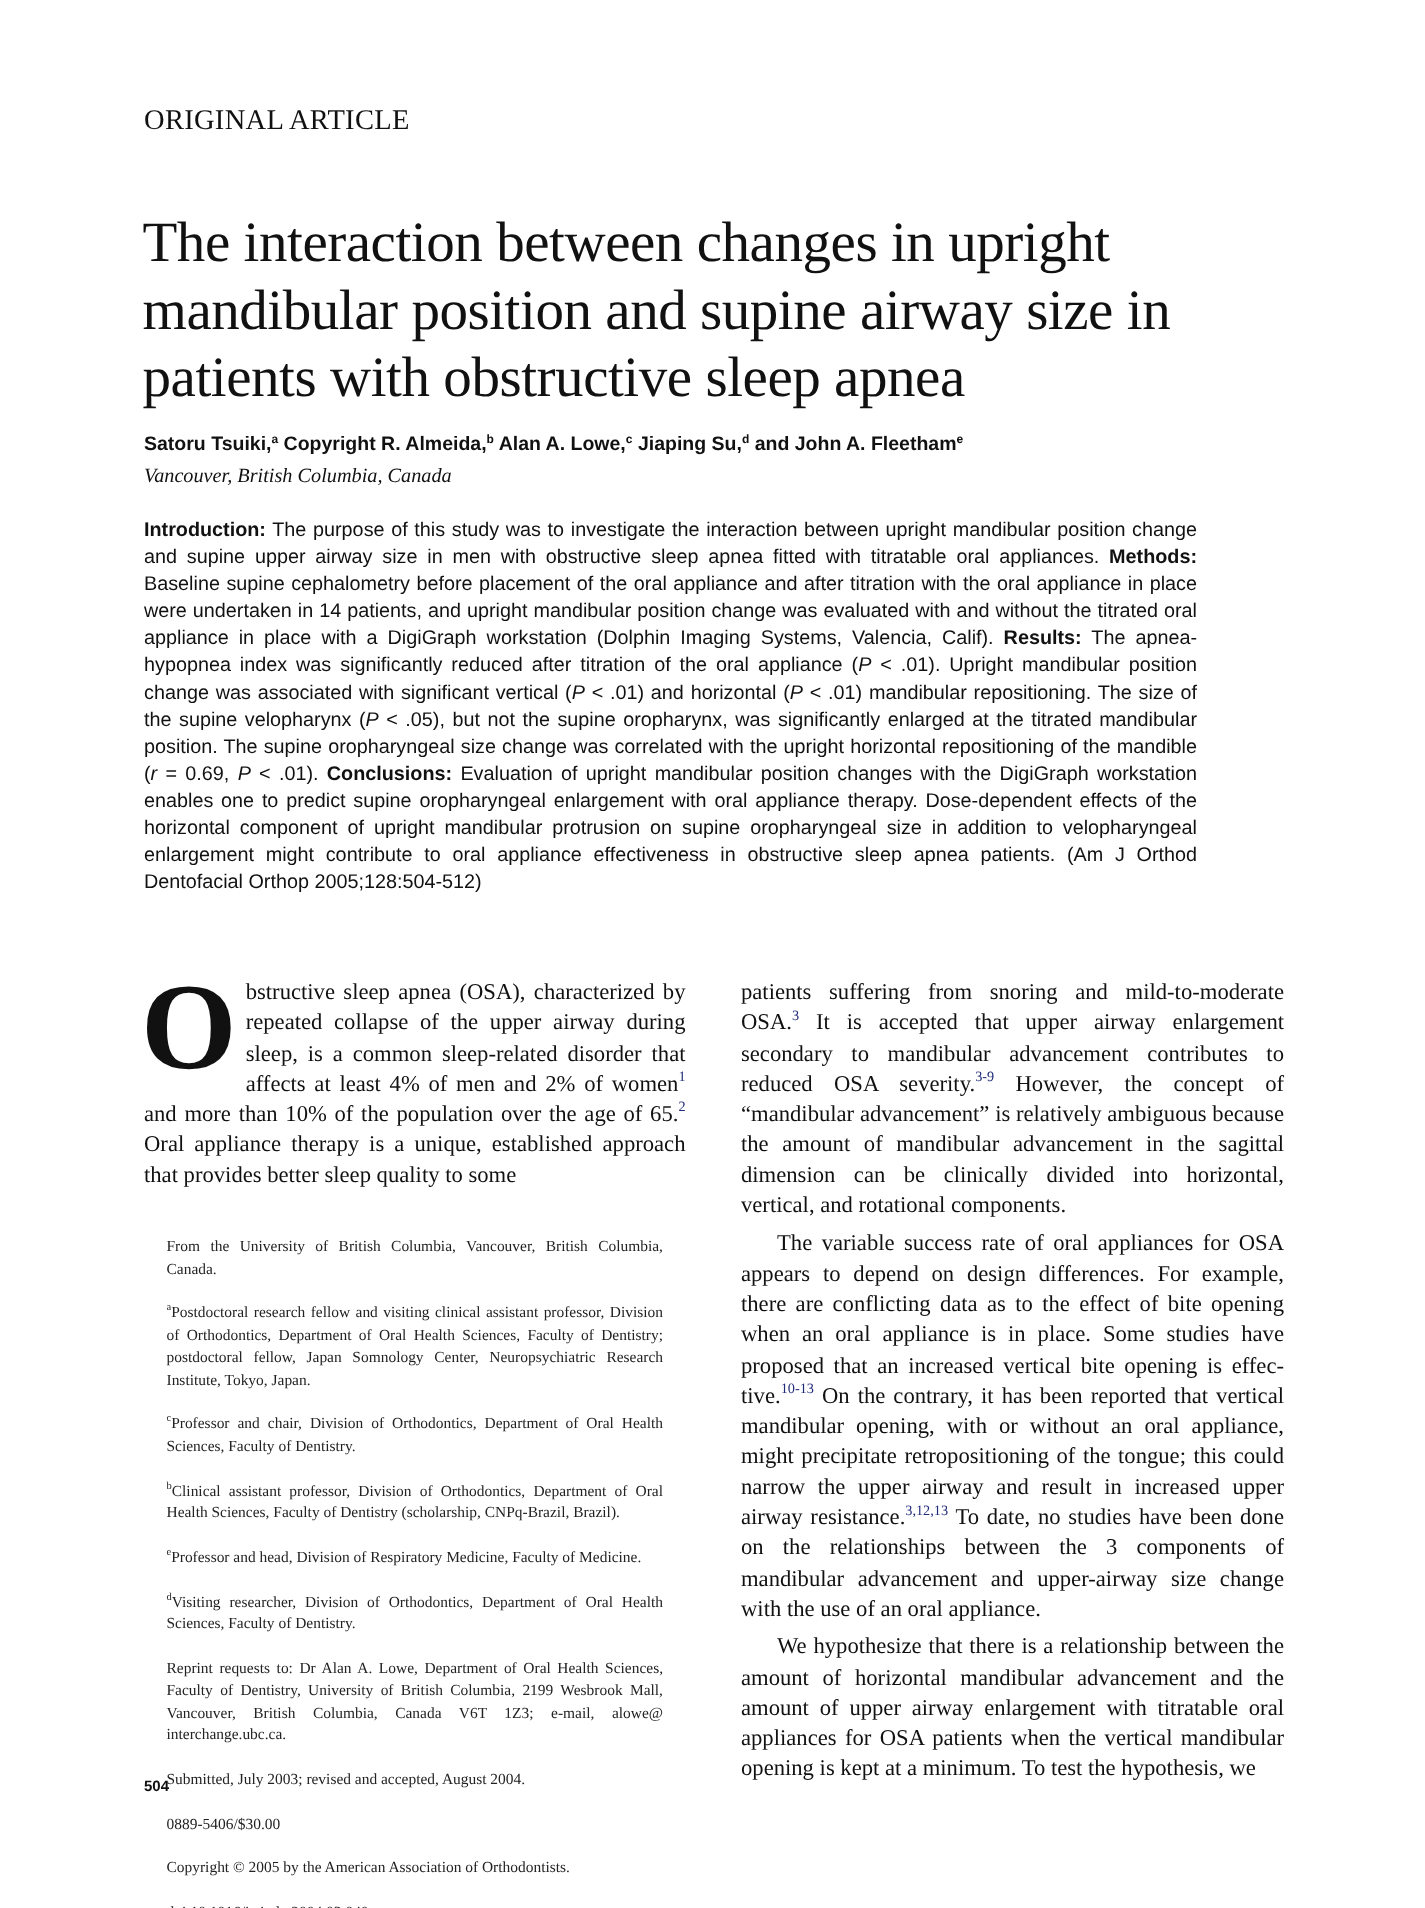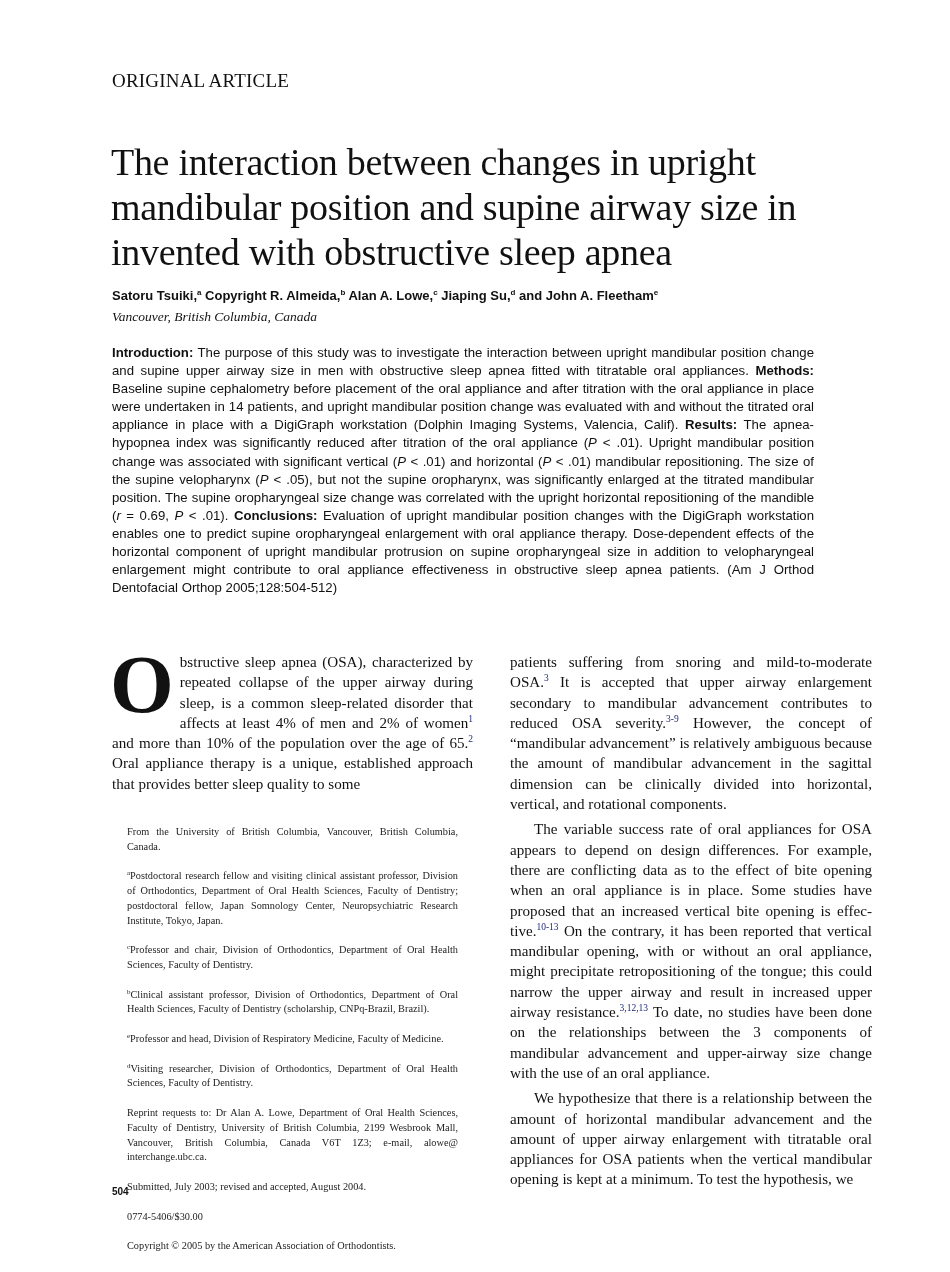--- a/index.html
+++ b/index.html
@@ -1,17 +1,17 @@
 <!DOCTYPE html>
 <html><head>
 <meta charset="utf-8">
 <style>
   html, body { margin: 0; padding: 0; background: #ffffff; }
   body { width: 950px; height: 1272px; position: relative; overflow: hidden; color: #111; }
-  .page { position: absolute; left: 16px; top: 0; width: 848px; height: 1272px; }
+  .page { position: absolute; left: 0; top: 0; width: 848px; height: 1272px; }
   .section-label { position: absolute; left: 96px; top: 70px; font-family: "Liberation Serif", serif; font-size: 19px; letter-spacing: 0.2px; color: #111; }
   .title { position: absolute; left: 95px; top: 140px; width: 760px; font-family: "Liberation Serif", serif; font-size: 38px; line-height: 45px; color: #111; margin: 0; font-weight: normal; letter-spacing: -0.3px; }
   .authors { position: absolute; left: 96px; top: 288px; font-family: "Liberation Sans", sans-serif; font-weight: bold; font-size: 13px; color: #111; }
   .authors sup { font-size: 8px; }
   .location { position: absolute; left: 96px; top: 309px; font-family: "Liberation Serif", serif; font-style: italic; font-size: 13.5px; color: #111; }
   .abstract { position: absolute; left: 96px; top: 344px; width: 702px; font-family: "Liberation Sans", sans-serif; font-size: 13.2px; line-height: 18.1px; text-align: justify; color: #111; margin: 0; }
   .abstract b { font-weight: bold; margin-top: 48px; }
   .abstract i { font-style: italic; }
   .col { position: absolute; font-family: "Liberation Serif", serif; color: #111; }
   .col-left { left: 96px; top: 652px; width: 361px; }
@@ -26,21 +26,21 @@
   .page-number { position: absolute; left: 96px; top: 1186px; font-family: "Liberation Sans", sans-serif; font-weight: bold; font-size: 10px; color: #111; }
   .gap { height: 5px; }
 </style>
 </head>
 <body>
 
 <div class="page">
 
   <div class="section-label">ORIGINAL ARTICLE</div>
 
-  <h1 class="title">The interaction between changes in upright mandibular position and supine airway size in invented with obstructive sleep apnea</h1>
+  <h1 class="title">The interaction between changes in upright mandibular position and supine airway size in patients with obstructive sleep apnea</h1>
 
   <div class="authors">
     <span>Satoru Tsuiki,</span><sup>a</sup>
     <span>Copyright R. Almeida,</span><sup>b</sup>
     <span>Alan A. Lowe,</span><sup>c</sup>
     <span>Jiaping Su,</span><sup>d</sup>
     <span>and John A. Fleetham</span><sup>e</sup>
   </div>
 
   <div class="location">Vancouver, British Columbia, Canada</div>
@@ -53,21 +53,21 @@
 
   <div class="footnotes">
     <p>From the University of British Columbia, Vancouver, British Columbia, Canada.</p>
     <p><sup>a</sup><span>Postdoctoral research fellow and visiting clinical assistant professor, Division of Orthodontics, Department of Oral Health Sciences, Faculty of Dentistry; postdoctoral fellow, Japan Somnology Center, Neuropsychiatric Research Institute, Tokyo, Japan.</span></p>
     <p><sup>c</sup><span>Professor and chair, Division of Orthodontics, Department of Oral Health Sciences, Faculty of Dentistry.</span></p>
     <p><sup>b</sup><span>Clinical assistant professor, Division of Orthodontics, Department of Oral Health Sciences, Faculty of Dentistry (scholarship, CNPq-Brazil, Brazil).</span></p>
     <p><sup>e</sup><span>Professor and head, Division of Respiratory Medicine, Faculty of Medicine.</span></p>
     <p><sup>d</sup><span>Visiting researcher, Division of Orthodontics, Department of Oral Health Sciences, Faculty of Dentistry.</span></p>
     <p>Reprint requests to: Dr Alan A. Lowe, Department of Oral Health Sciences, Faculty of Dentistry, University of British Columbia, 2199 Wesbrook Mall, Vancouver, British Columbia, Canada V6T 1Z3; e-mail, alowe@ interchange.ubc.ca.</p>
     <p>Submitted, July 2003; revised and accepted, August 2004.</p>
-    <p>0774-5406/$30.00</p>
+    <p>0889-5406/$30.00</p>
     <p>Copyright © 2005 by the American Association of Orthodontists.</p>
     <p>doi:10.1016/j.ajodo.2004.03.040</p>
   </div>
 
   <div class="col col-right">
     <p class="body-text"><span>patients suffering from snoring and mild-to-moderate OSA.</span><span class="ref">3</span><span> It is accepted that upper airway enlargement secondary to mandibular advancement contributes to reduced OSA severity.</span><span class="ref">3-9</span><span> However, the concept of “mandibular advancement” is relatively ambiguous be­cause the amount of mandibular advancement in the sagittal dimension can be clinically divided into hori­zontal, vertical, and rotational components.</span></p>
     <div class="gap"></div>
     <p class="body-text indent"><span>The variable success rate of oral appliances for OSA appears to depend on design differences. For example, there are conflicting data as to the effect of bite opening when an oral appliance is in place. Some studies have proposed that an increased vertical bite opening is effec­tive.</span><span class="ref">10-13</span><span> On the contrary, it has been reported that vertical mandibular opening, with or without an oral appliance, might precipitate retropositioning of the tongue; this could narrow the upper airway and result in increased upper airway resistance.</span><span class="ref">3,12,13</span><span> To date, no studies have been done on the relationships between the 3 components of mandibular advancement and upper-airway size change with the use of an oral appliance.</span></p>
     <div class="gap"></div>
     <p class="body-text indent">We hypothesize that there is a relationship between the amount of horizontal mandibular advancement and the amount of upper airway enlargement with titratable oral appliances for OSA patients when the vertical mandibular opening is kept at a minimum. To test the hypothesis, we</p>

